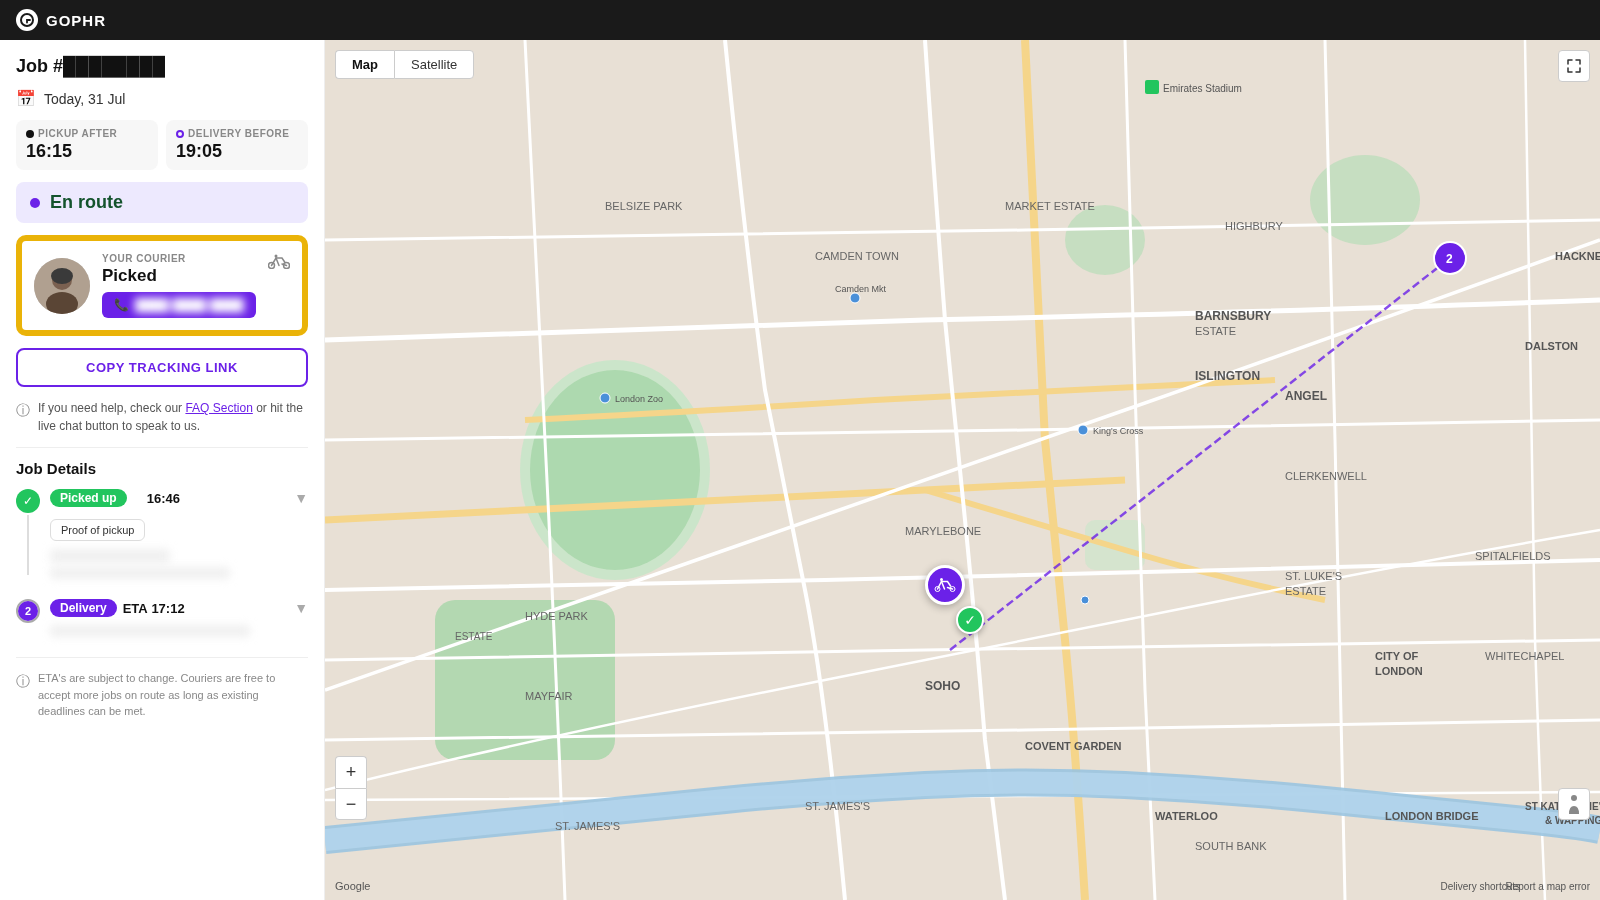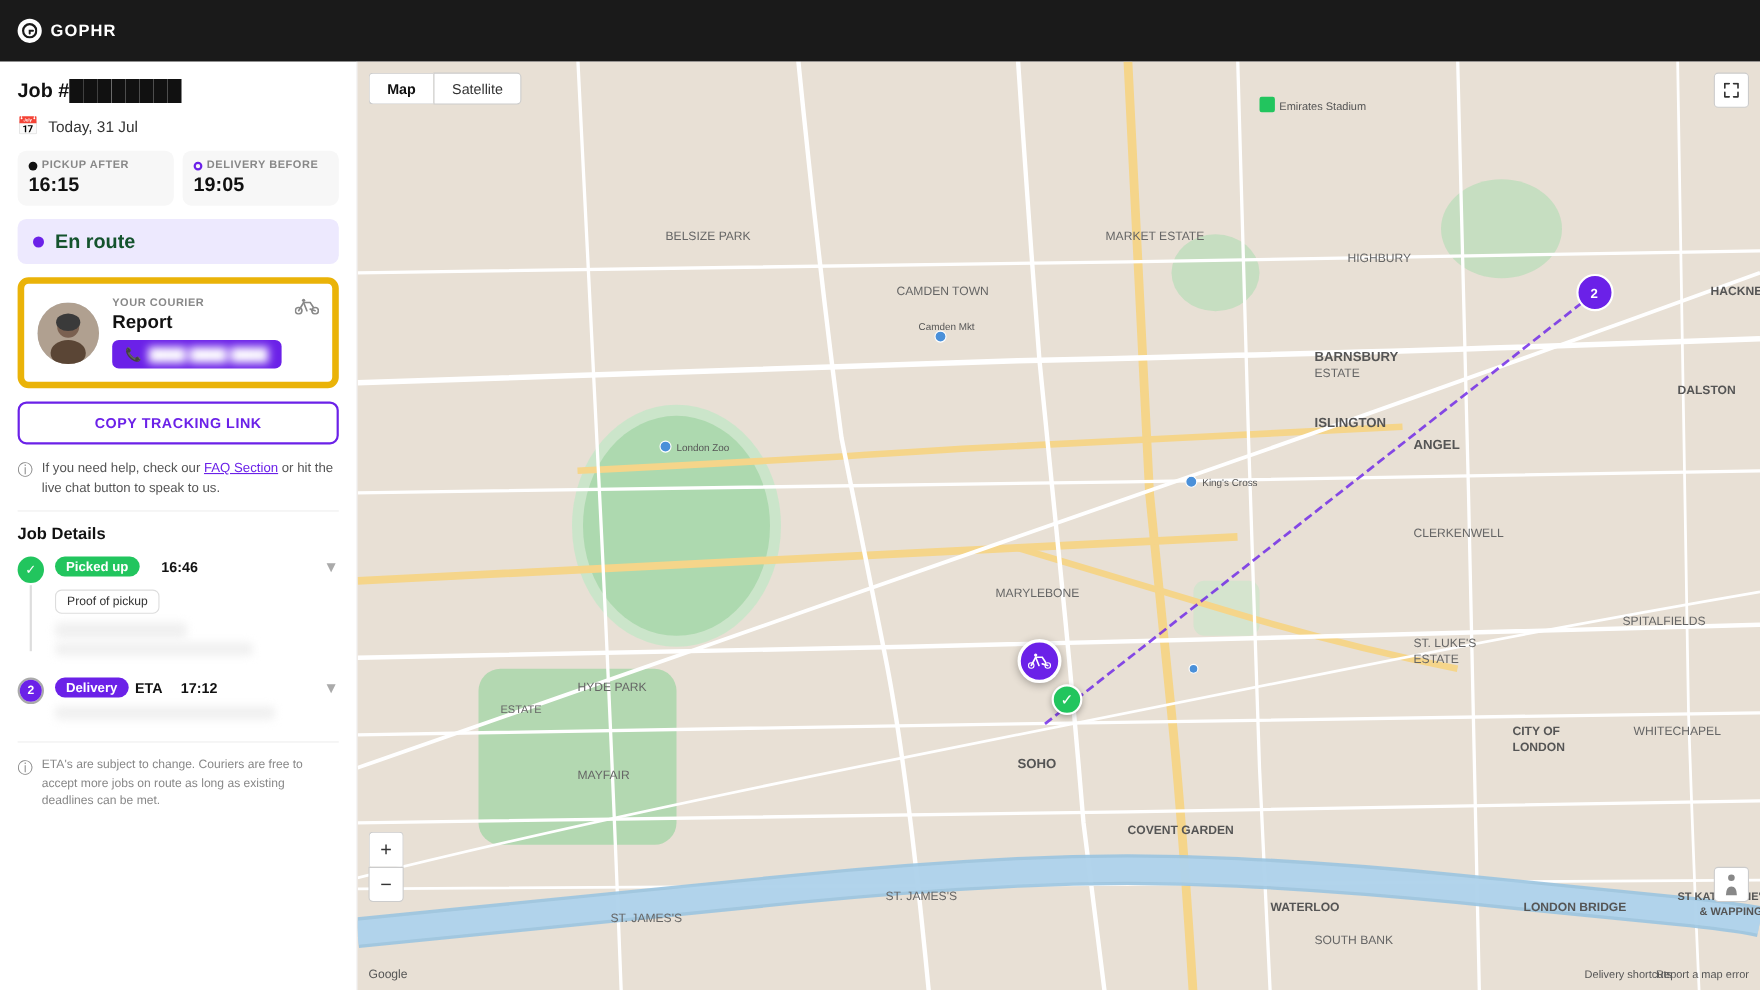--- a/index.html
+++ b/index.html
@@ -1,19 +1,19 @@
 <!DOCTYPE html>
 <html><head>
   <meta charset="utf-8">
   <style>
     * { margin: 0; padding: 0; box-sizing: border-box; }
     body { font-family: -apple-system, BlinkMacSystemFont, 'Segoe UI', sans-serif; width: 1600px; height: 900px; overflow: hidden; display: flex; flex-direction: column; background: #fff; }
 
     
-    .header { background: #1a1a1a; color: #fff; height: 56px; display: flex; align-items: center; padding: 0 16px; flex-shrink: 0; }
+    .header { background: #1a1a1a; color: #fff; height: 40px; display: flex; align-items: center; padding: 0 16px; flex-shrink: 0; }
     .gophr-logo { display: flex; align-items: center; gap: 8px; font-weight: 700; font-size: 15px; letter-spacing: 1px; }
     .gophr-logo .g-icon { width: 22px; height: 22px; background: #fff; border-radius: 50%; display: flex; align-items: center; justify-content: center; color: #1a1a1a; font-weight: 900; font-size: 11px; }
 
     
     .main { display: flex; flex: 1; overflow: hidden; }
 
     
     .sidebar { width: 325px; flex-shrink: 0; overflow-y: auto; background: #fff; border-right: 1px solid #eee; padding: 16px; display: flex; flex-direction: column; gap: 12px; }
 
     .job-title { font-size: 18px; font-weight: 700; color: #111; }
@@ -155,21 +155,21 @@
         <svg width="56" height="56" viewBox="0 0 56 56">
           <rect width="56" height="56" fill="#b0a090"></rect>
           <circle cx="28" cy="22" r="10" fill="#7a6050"></circle>
           <ellipse cx="28" cy="46" rx="16" ry="12" fill="#5a4535"></ellipse>
 
           <ellipse cx="28" cy="18" rx="11" ry="8" fill="#3a3a3a"></ellipse>
         </svg>
       </div>
       <div class="courier-info">
         <div class="courier-label">YOUR COURIER</div>
-        <div class="courier-name">Report</div>
+        <div class="courier-name">Picked</div>
         <button class="courier-phone">
           <span>📞</span>
           <span class="blurred">████ ████ ████</span>
         </button>
       </div>
       <div class="bike-icon-btn">
         <svg width="22" height="16" viewBox="0 0 22 16" fill="none">
           <circle cx="3.5" cy="12.5" r="3" stroke="#888" stroke-width="1.5"></circle>
           <circle cx="18.5" cy="12.5" r="3" stroke="#888" stroke-width="1.5"></circle>
           <path d="M3.5 12.5L8 5h6l3 4.5" stroke="#888" stroke-width="1.5" stroke-linecap="round"></path>
@@ -219,21 +219,21 @@
         <div class="step-circle-outline">
           <div class="delivery-num">2</div>
         </div>
       </div>
       <div class="step-content">
         <div class="step-header">
           <div class="delivery-badge-row">
             <span class="step-badge-purple">Delivery</span>
             <span class="step-eta">
               <span>ETA</span>
-              <span style="font-weight:700;margin-left:13px;">17:12</span>
+              <span style="font-weight:700;">17:12</span>
             </span>
           </div>
           <span class="chevron-icon">▼</span>
         </div>
         <div class="step-addr-blurred blurred" style="margin-top:8px; width:200px;"></div>
       </div>
     </div>
 
     <div class="footer-note">
       <span class="info-icon">ⓘ</span>

